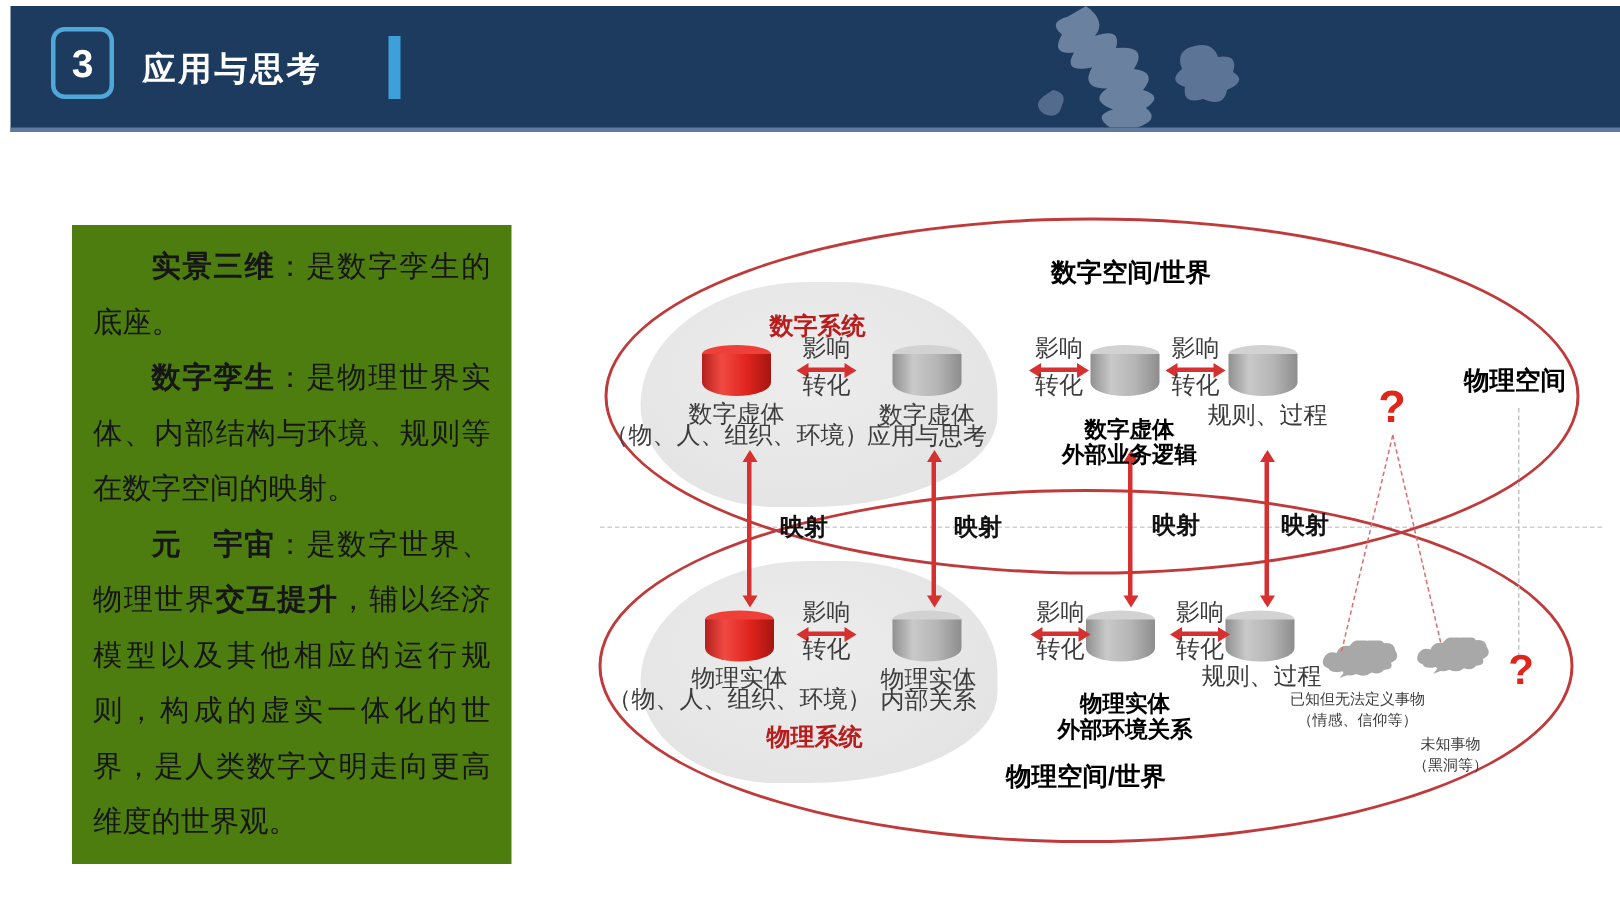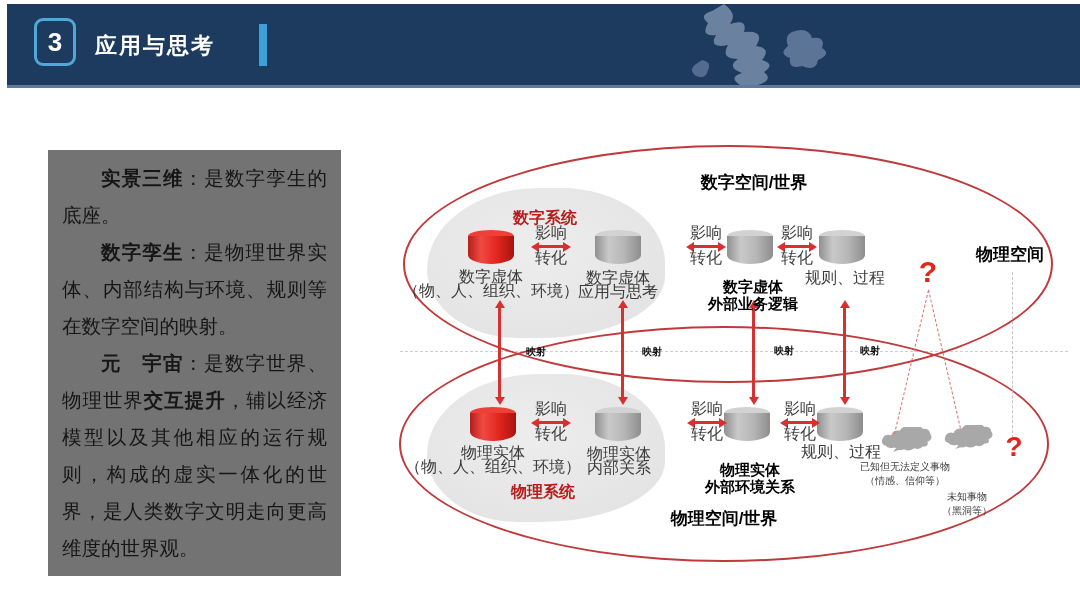--- a/index.html
+++ b/index.html
@@ -15,21 +15,21 @@
   #numbox{position:absolute;left:27px;top:14px;width:36px;height:42px;border:3px solid #4fa8d8;
           border-radius:9px;color:#fff;font-size:26px;font-weight:700;display:flex;
           align-items:center;justify-content:center;}
   #sectitle{position:absolute;left:88px;top:27px;font-size:22px;font-weight:700;color:#fff;letter-spacing:2px;}
   #vbar{position:absolute;left:252px;top:20px;width:8px;height:42px;background:#3ea0d8;}
   #subtitle{position:absolute;left:272px;top:29px;font-size:21px;color:#fff;white-space:nowrap;}
   #subtitle .red{color:#e0251b;font-weight:700;}
   #hdr-mark{position:absolute;left:665px;top:0;opacity:.8;}
 
   
-  #panel{position:absolute;left:48px;top:150px;width:293px;height:426px;background:#737373;
+  #panel{position:absolute;left:48px;top:150px;width:293px;height:426px;background:#4d7c0f;
          padding:10px 14px;box-sizing:border-box;font-size:19.5px;line-height:37px;
          color:#161616;text-align:justify;}
   #panel p{margin:0;text-indent:2em;}
   #panel b{font-weight:700;}
 
   
   .ellipse{position:absolute;border:2px solid #c0393b;border-radius:50%;}
   .blob{position:absolute;background:radial-gradient(ellipse at 45% 40%,#ededed,#e1e1e1);
         border-radius:52% 48% 58% 42% / 60% 55% 45% 50%;}
   .hdash{position:absolute;border-top:1px dashed #cfcfcf;height:0;}
@@ -54,21 +54,21 @@
   .varrow::before{content:"";position:absolute;left:-6.5px;top:-8px;width:0;height:0;
         border:5px solid transparent;border-bottom:8px solid #d63031;}
   .varrow::after{content:"";position:absolute;left:-6.5px;bottom:-8px;width:0;height:0;
         border:5px solid transparent;border-top:8px solid #d63031;}
 
   .tiny{font-size:16px;line-height:13.5px;color:#3c3c3c;}
   .tiny2{font-size:10px;line-height:13.5px;color:#3c3c3c;}
   .boldlab{font-size:15px;line-height:16.5px;font-weight:700;color:#000;}
   .bigtitle{font-size:17px;font-weight:700;color:#000;}
   .systitle{font-size:16px;font-weight:700;color:#b91c1c;}
-  .maplab{font-size:10px;font-weight:700;color:#111;}
+  .maplab{font-size:16px;font-weight:700;color:#111;}
   .qmark{color:#e0251b;font-weight:700;}
   .cloud{fill:#a8a8a8;}
 </style>
 </head>
 <body>
 
 <div id="slide">
 
   <div id="hdr">
     <svg id="hdr-mark" width="200" height="81" viewBox="0 0 200 81">

